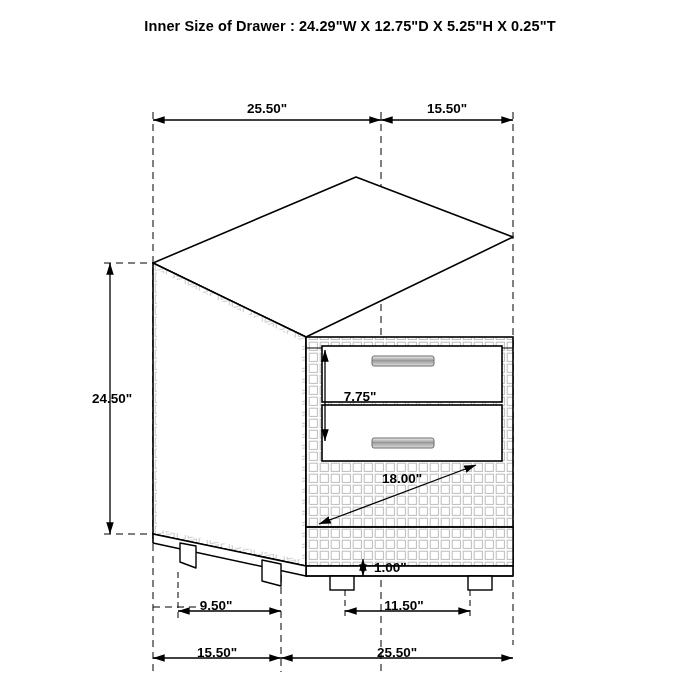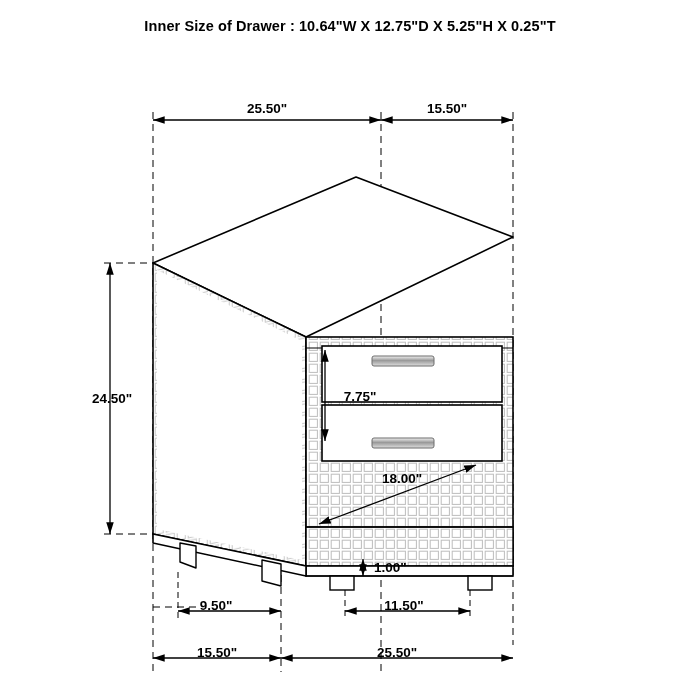--- a/index.html
+++ b/index.html
@@ -41,21 +41,21 @@
     font-size: 13.5px;
     font-weight: bold;
     fill: #000;
   }
 </style>
 </head>
 <body>
 
 <div id="page">
 
-  <div id="title">Inner Size of Drawer : 10.64"W X 12.75"D X 5.25"H X 0.25"T</div>
+  <div id="title">Inner Size of Drawer : 24.29"W X 12.75"D X 5.25"H X 0.25"T</div>
 
   <div id="svg-wrap">
   <svg width="700" height="700" viewBox="0 0 700 700" xmlns="http://www.w3.org/2000/svg">
     <defs>
       <marker id="arrL" markerWidth="10" markerHeight="10" refX="9" refY="3.5" orient="auto" markerUnits="strokeWidth">
         <path d="M9,3.5 L0,0.6 L0,6.4 z" fill="#000"></path>
       </marker>
       <marker id="arrR" markerWidth="10" markerHeight="10" refX="1" refY="3.5" orient="auto" markerUnits="strokeWidth">
         <path d="M1,3.5 L10,0.6 L10,6.4 z" fill="#000"></path>
       </marker>

